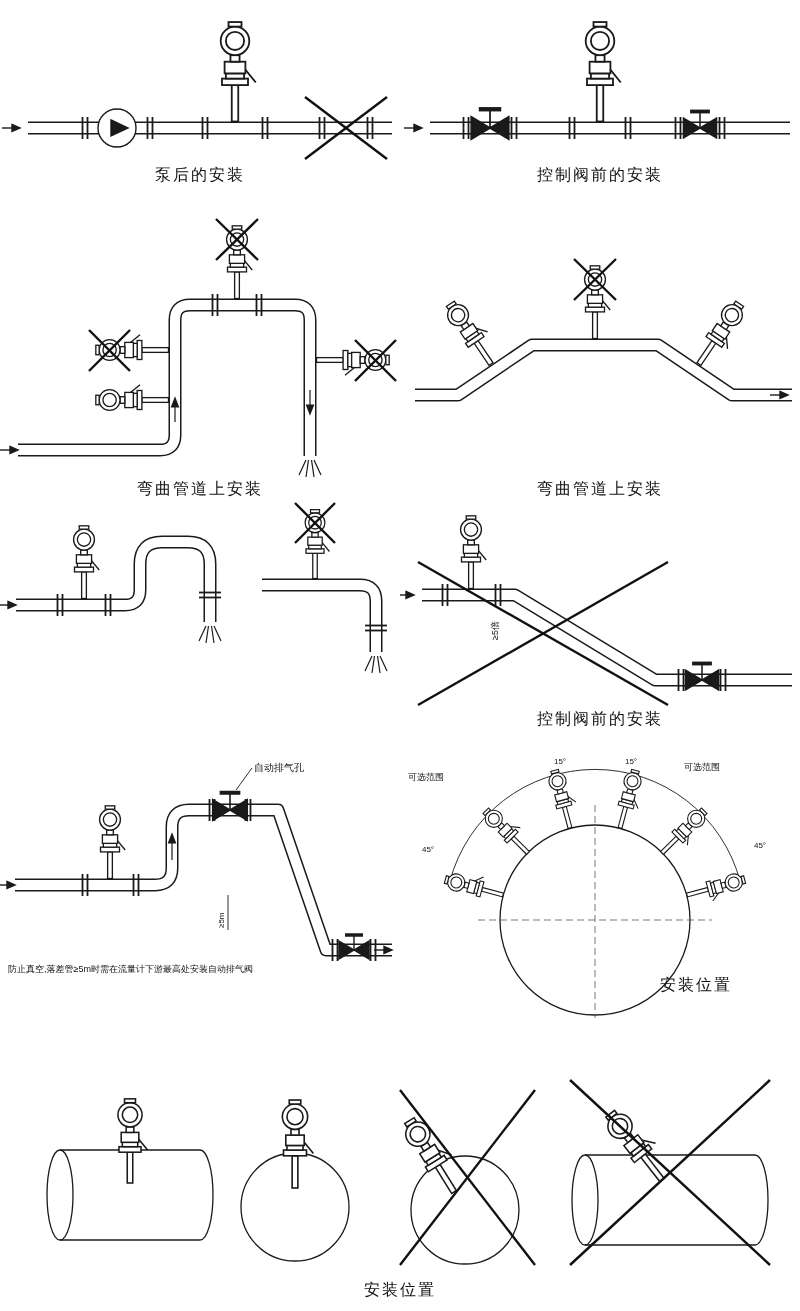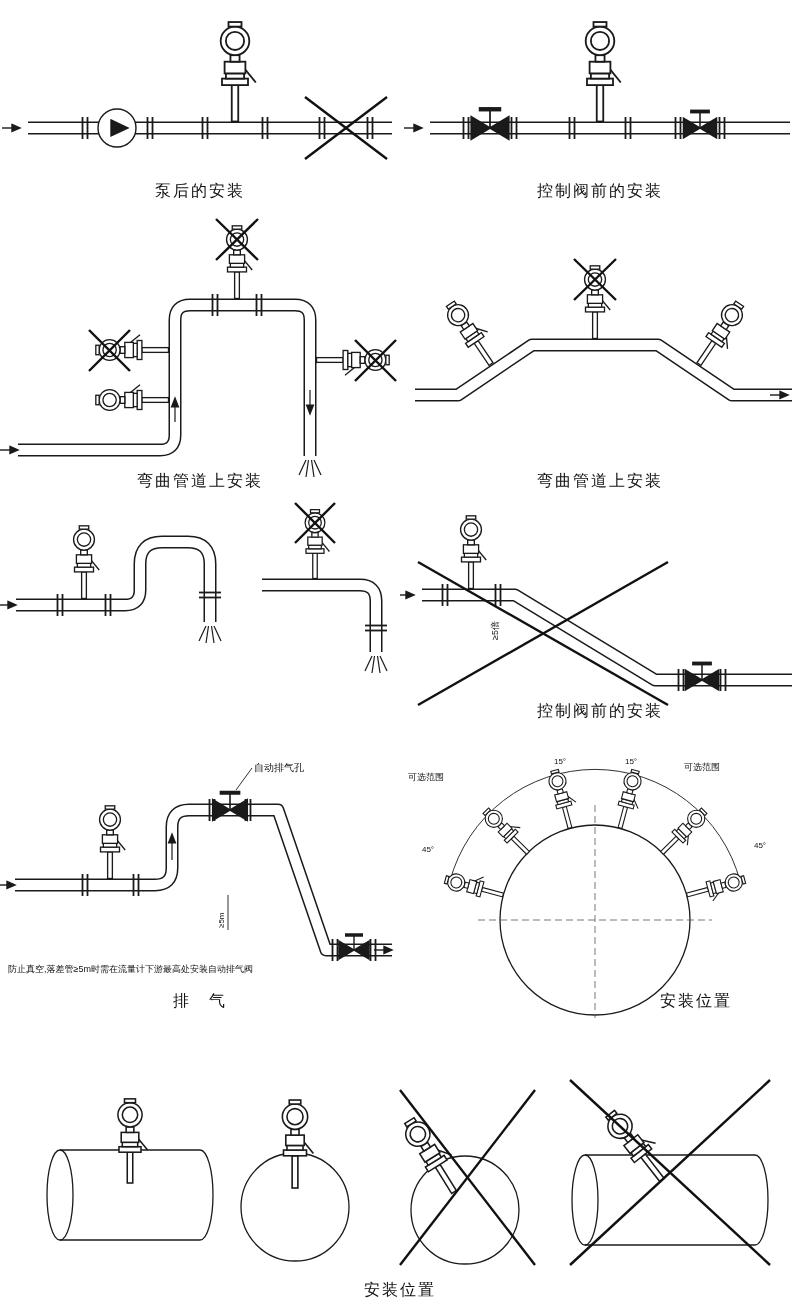--- a/index.html
+++ b/index.html
@@ -4,21 +4,21 @@
 <style>
   html,body{margin:0;padding:0;background:#ffffff;}
   .sheet{width:800px;height:1311px;background:#fff;position:relative;
          font-family:"Liberation Sans",sans-serif;color:#111;}
   .row{display:flex;}
   .panel{position:relative;}
   .panel svg{display:block;width:100%;height:100%;}
   .caption{position:absolute;left:0;width:100%;text-align:center;
            font-family:"Liberation Serif",serif;font-size:16px;
            letter-spacing:2px;color:#111;white-space:pre;}
-  .cap-b8{bottom:8px;margin-top:9px;} .cap-b4{bottom:8px;font-family:Liberation Serif, serif;} .cap-b10{bottom:10px;}
+  .cap-b8{bottom:24px;margin-top:9px;} .cap-b4{bottom:0;font-family:Liberation Serif, serif;} .cap-b10{bottom:10px;}
   .cap-right{left:24%;}
   .pout{fill:none;stroke:#1a1a1a;stroke-width:13;stroke-linejoin:round;stroke-linecap:butt;}
   .pin{fill:none;stroke:#ffffff;stroke-width:10;stroke-linejoin:round;stroke-linecap:butt;}
   .ln{fill:none;stroke:#1a1a1a;stroke-width:1.3;}
   .thin{fill:none;stroke:#1a1a1a;stroke-width:0.9;}
   .xmk{fill:none;stroke:#111;stroke-width:2.4;}
   .fa{stroke:#1a1a1a;stroke-width:1.2;fill:#1a1a1a;}
   .dash{fill:none;stroke:#555;stroke-width:0.8;stroke-dasharray:7 4;}
   .slbl{font-family:"Liberation Sans",sans-serif;font-size:9px;fill:#111;}
   .albl{font-family:"Liberation Sans",sans-serif;font-size:8px;fill:#111;}
@@ -240,21 +240,20 @@
         <line class="thin" x1="236" y1="60" x2="252" y2="38"></line>
         <text class="vlbl" x="254" y="41">自动排气孔</text>
         <line class="thin" x1="228" y1="165" x2="228" y2="200"></line>
         <text class="albl" transform="translate(224,198) rotate(-90)">≥5m</text>
         <use href="#sym-flange" transform="translate(335,220)"></use>
         <use href="#sym-flange" transform="translate(373,220)"></use>
         <use href="#sym-valve" transform="translate(354,220)"></use>
         <use href="#sym-arrow" transform="translate(390,220)"></use>
         <text class="slbl" x="8" y="242">防止真空,落差管≥5m时需在流量计下游最高处安装自动排气阀</text>
       </svg>
-      <div class="caption cap-b8">排　气</div>
     </div>
     <div class="panel" style="width:400px;height:290px">
       <svg viewBox="0 0 400 290">
         <circle class="ln" cx="195" cy="190" r="95"></circle>
         <line class="dash" x1="78" y1="190" x2="312" y2="190"></line>
         <line class="dash" x1="195" y1="75" x2="195" y2="288"></line>
         <path class="thin" d="M50,151 A150,150 0 0 1 340,151"></path>
         <use href="#sym-meter" transform="translate(103,165) rotate(-75) scale(0.78)"></use>
         <use href="#sym-meter" transform="translate(128,123) rotate(-45) scale(0.78)"></use>
         <use href="#sym-meter" transform="translate(170,98) rotate(-15) scale(0.78)"></use>

